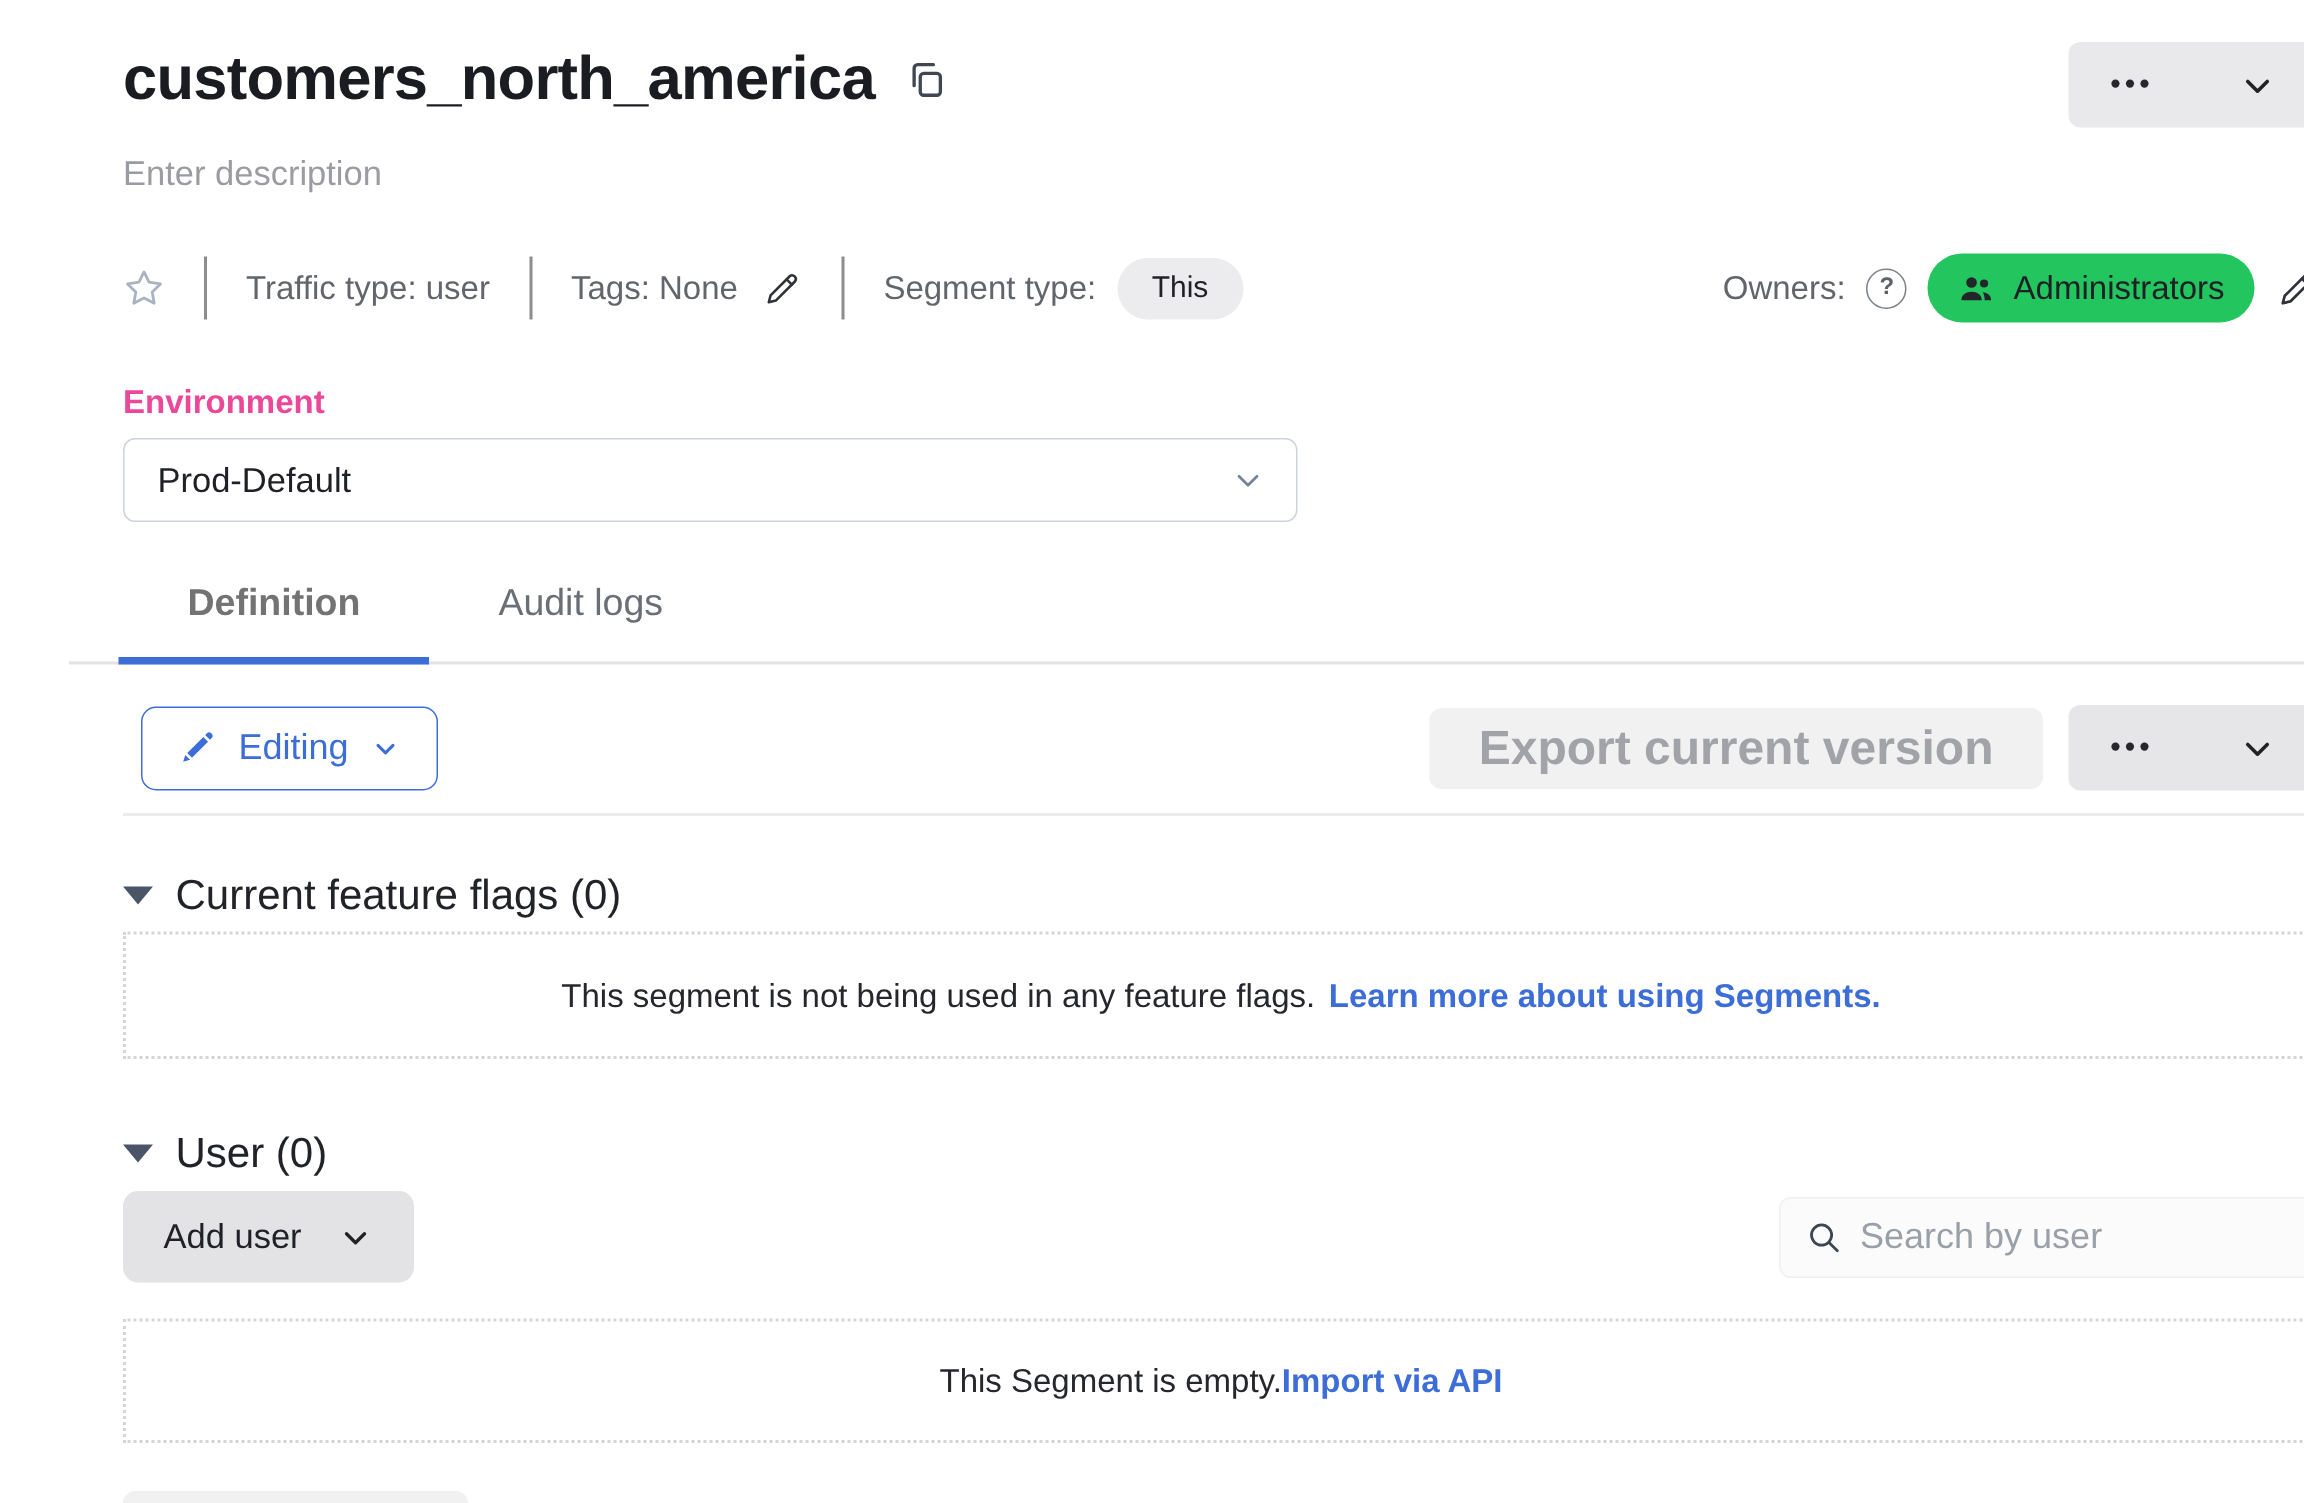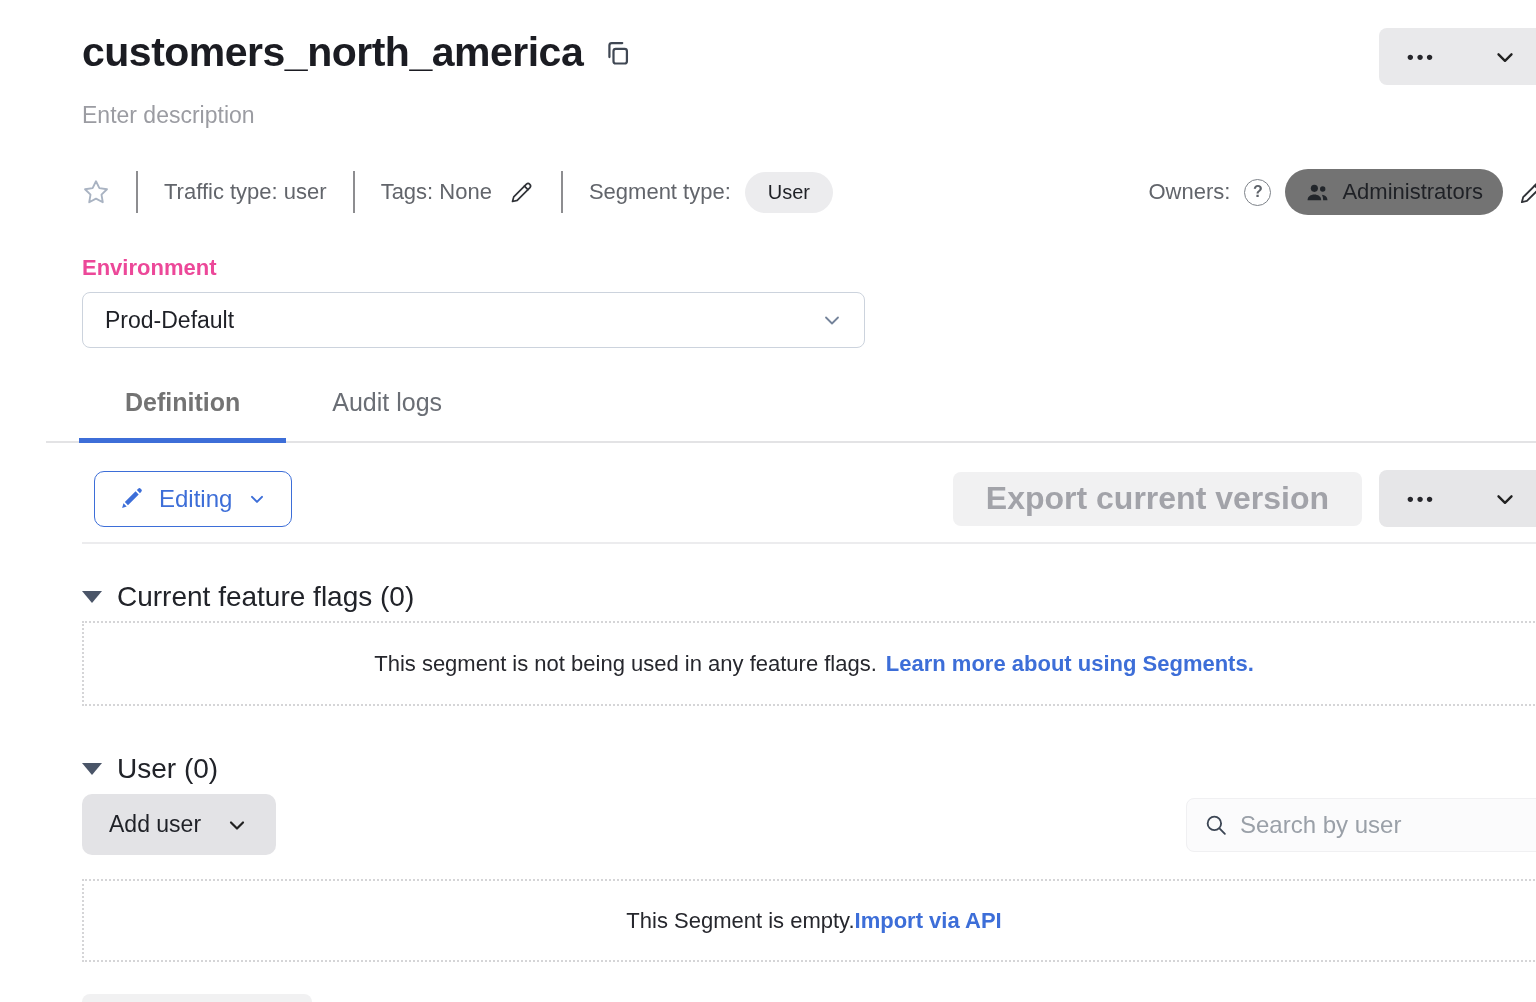--- a/index.html
+++ b/index.html
@@ -35,21 +35,21 @@
     font-size: 20px; color: #1f2126; display: inline-flex; align-items: center; gap: 10px;
   }
   .tags-wrap { display: flex; align-items: center; gap: 16px; }
   .seg-wrap { display: flex; align-items: center; gap: 14px; }
   .owners-wrap { margin-left: auto; display: flex; align-items: center; gap: 14px; }
   .qmark {
     width: 27px; height: 27px; border-radius: 50%; border: 1.6px solid #7d8289;
     color: #5d6269; font-size: 16px; font-weight: 700;
     display: inline-flex; align-items: center; justify-content: center;
   }
-  .owners-pill { background: #737373; border-radius: 26px; padding: 10px 20px; font-size: 22px; gap: 12px; }
+  .owners-pill { background: #22c55e; border-radius: 26px; padding: 10px 20px; font-size: 22px; gap: 12px; }
 
   
   .env-label { margin-top: 40px; font-size: 22px; font-weight: 700; color: #ec4899; }
   .select-box {
     margin-top: 11px; width: 783px; height: 56px; border: 1.5px solid #ccd3dd; border-radius: 8px;
     display: flex; align-items: center; justify-content: space-between; padding: 0 20px 0 22px;
     cursor: pointer; background: #fff;
   }
   .select-box .value { font-size: 23px; color: #1e2026; }
   .select-box .chev { color: #74839a; }
@@ -165,21 +165,21 @@
           <svg width="27" height="27" viewBox="0 0 24 24" fill="none" stroke="#2f3237" stroke-width="1.5" stroke-linecap="round" stroke-linejoin="round">
             <path d="M4 20l1.1-4.1L16.4 4.6a2.2 2.2 0 0 1 3.1 3.1L8.2 19L4 20z"></path>
             <path d="M14.6 6.4l3.1 3.1"></path>
           </svg>
         </span>
       </button>
     </span>
     <span class="vdiv"></span>
     <span class="seg-wrap">
       <span class="meta-text">Segment type:</span>
-      <span class="pill">User</span>
+      <span class="pill">This</span>
     </span>
 
     <span class="owners-wrap">
       <span class="meta-text">Owners:</span>
       <span class="qmark">?</span>
       <span class="pill owners-pill">
         <span>
           <svg width="25" height="25" viewBox="0 0 24 24" fill="#22262b">
             <circle cx="9" cy="8" r="3.4"></circle>
             <path d="M2.5 19c0-3.1 3-5.1 6.5-5.1s6.5 2 6.5 5.1v.4h-13z"></path>

